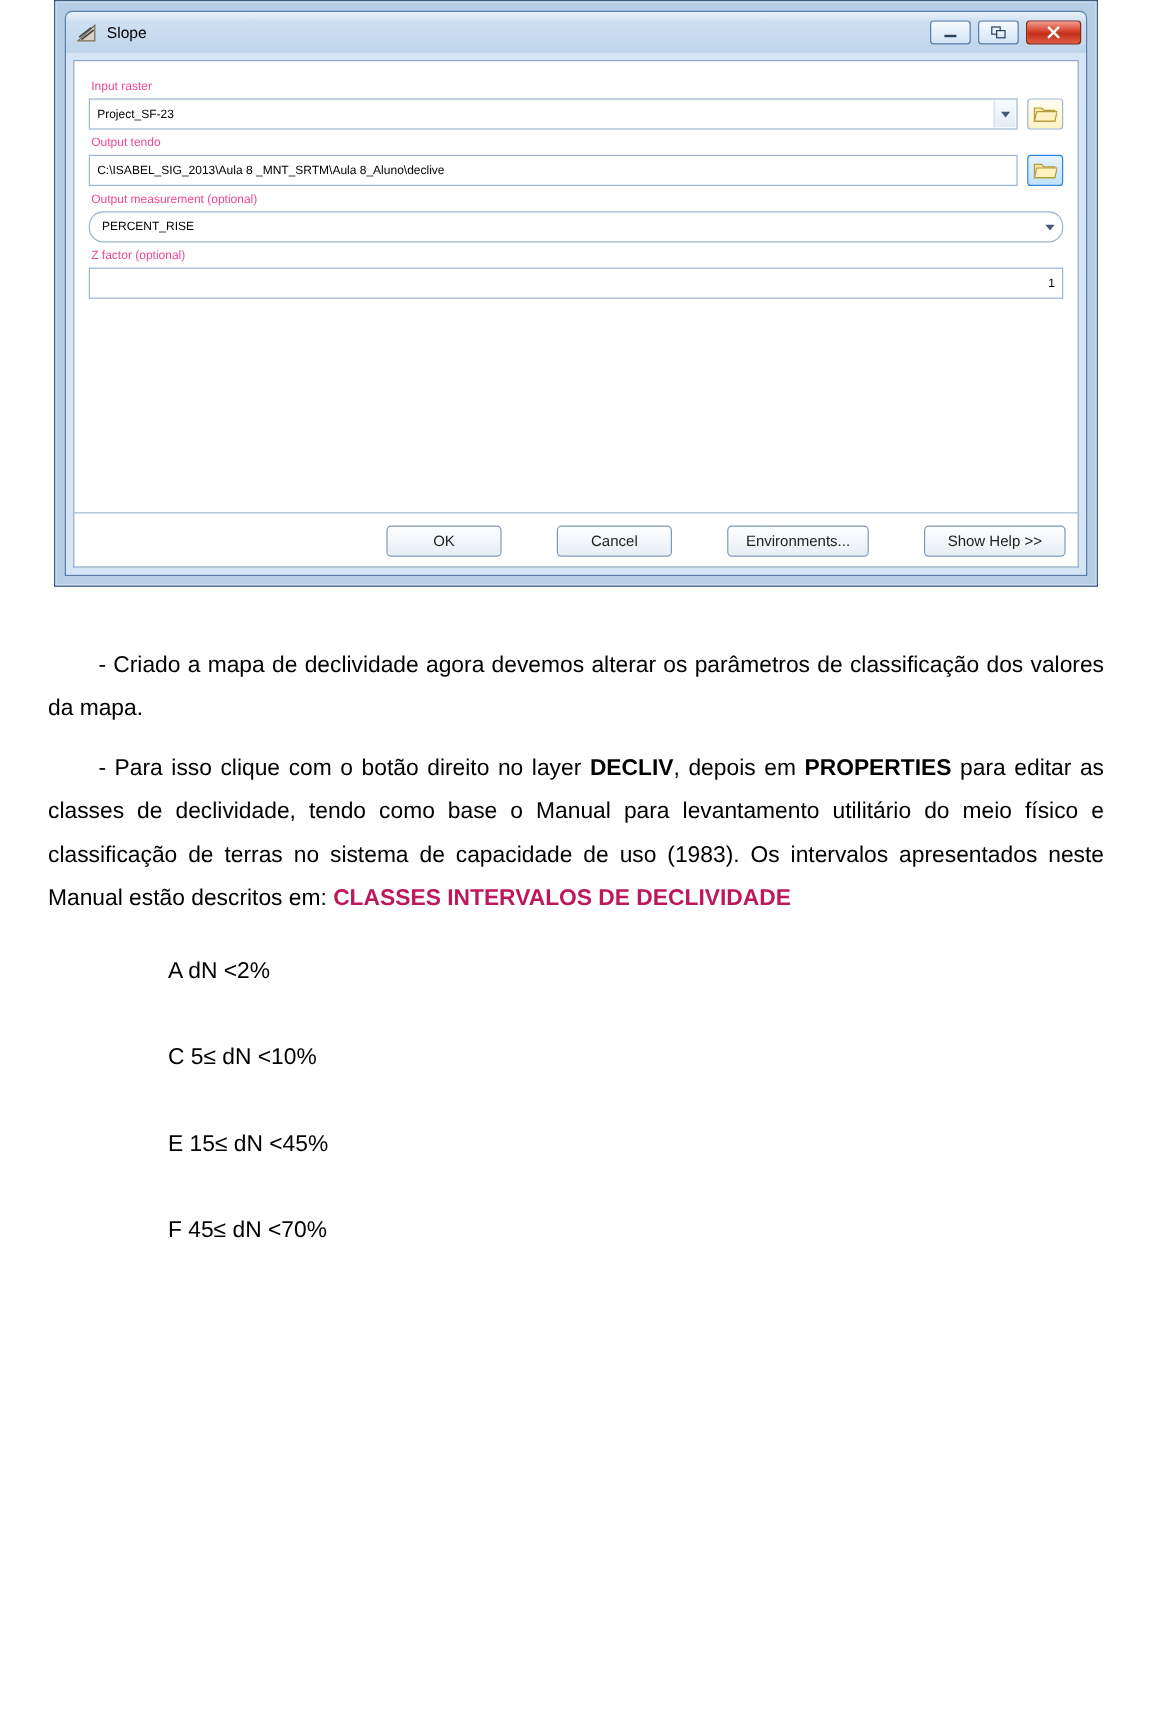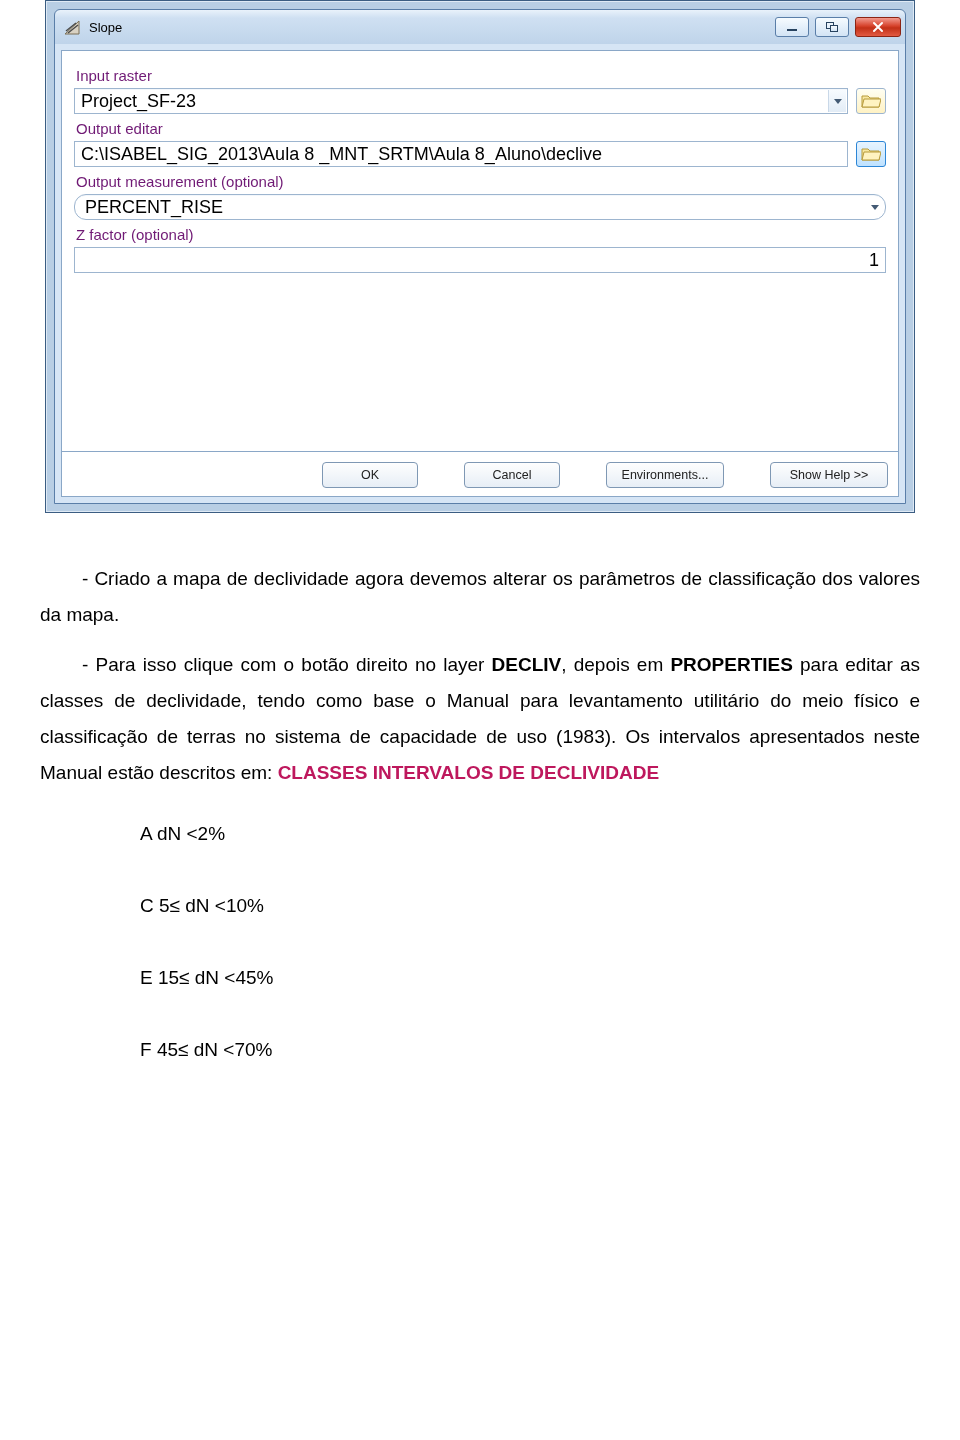--- a/index.html
+++ b/index.html
@@ -79,33 +79,33 @@
     background: #d6e5f5;
     padding: 6px;
   }
   .panel {
     background: #fff;
     border: 1px solid #8aa7c7;
     padding: 10px 12px 8px 12px;
   }
 
   .field-label {
-    font-size: 15px;
-    color: #701a75;
+    font-size: 10px;
+    color: #ec4899;
     margin: 6px 0 4px 2px;
   }
 
   .row { display:flex; align-items:center; gap:8px; }
 
   .combo, .textfield, .numfield {
     flex: 1;
     height: 26px;
     border: 1px solid #9db5cf;
     background: #fff;
-    font-size: 18px;
+    font-size: 10px;
     padding: 0 6px;
     display:flex; align-items:center;
   }
   .numfield { justify-content:flex-end; }
   .combo { position:relative; padding-right: 22px; background:#fff; box-shadow: 0 1px 0 #f3f7fb inset; }
   .combo-arrow {
     position:absolute; right:1px; top:1px; bottom:1px; width:18px;
     border-left:1px solid #c9d8e8;
     background:linear-gradient(#f7fbff,#e2ecf6);
     display:flex; align-items:center; justify-content:center;
@@ -207,21 +207,21 @@
               </span>
             </div>
             <div class="browse-btn">
               <svg viewBox="0 0 20 16" width="20" height="16">
                 <path d="M1 3 h6 l2 2 h9 v9 h-17 z" fill="#f7e7a1" stroke="#b79a3a"></path>
                 <path d="M3 6 h17 l-2 8 h-17 z" fill="#fff3c2" stroke="#b79a3a"></path>
               </svg>
             </div>
           </div>
 
-          <div class="field-label">Output editar</div>
+          <div class="field-label">Output tendo</div>
           <div class="row">
             <div class="textfield">
               <span>C:\ISABEL_SIG_2013\Aula 8 _MNT_SRTM\Aula 8_Aluno\declive</span>
             </div>
             <div class="browse-btn" style="border-color:#2c86d6;background:linear-gradient(#e7f4ff,#bfe2ff);">
               <svg viewBox="0 0 20 16" width="20" height="16">
                 <path d="M1 3 h6 l2 2 h9 v9 h-17 z" fill="#f7e7a1" stroke="#b79a3a"></path>
                 <path d="M3 6 h17 l-2 8 h-17 z" fill="#fff3c2" stroke="#b79a3a"></path>
               </svg>
             </div>

